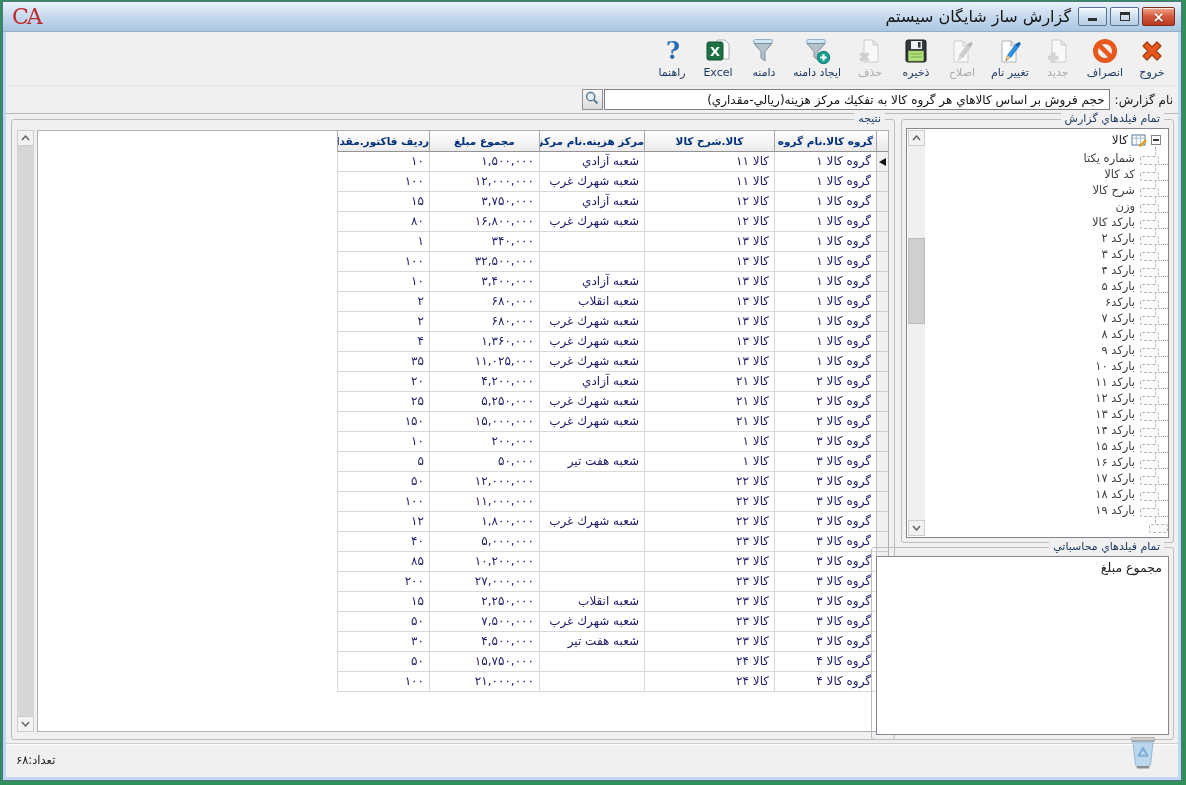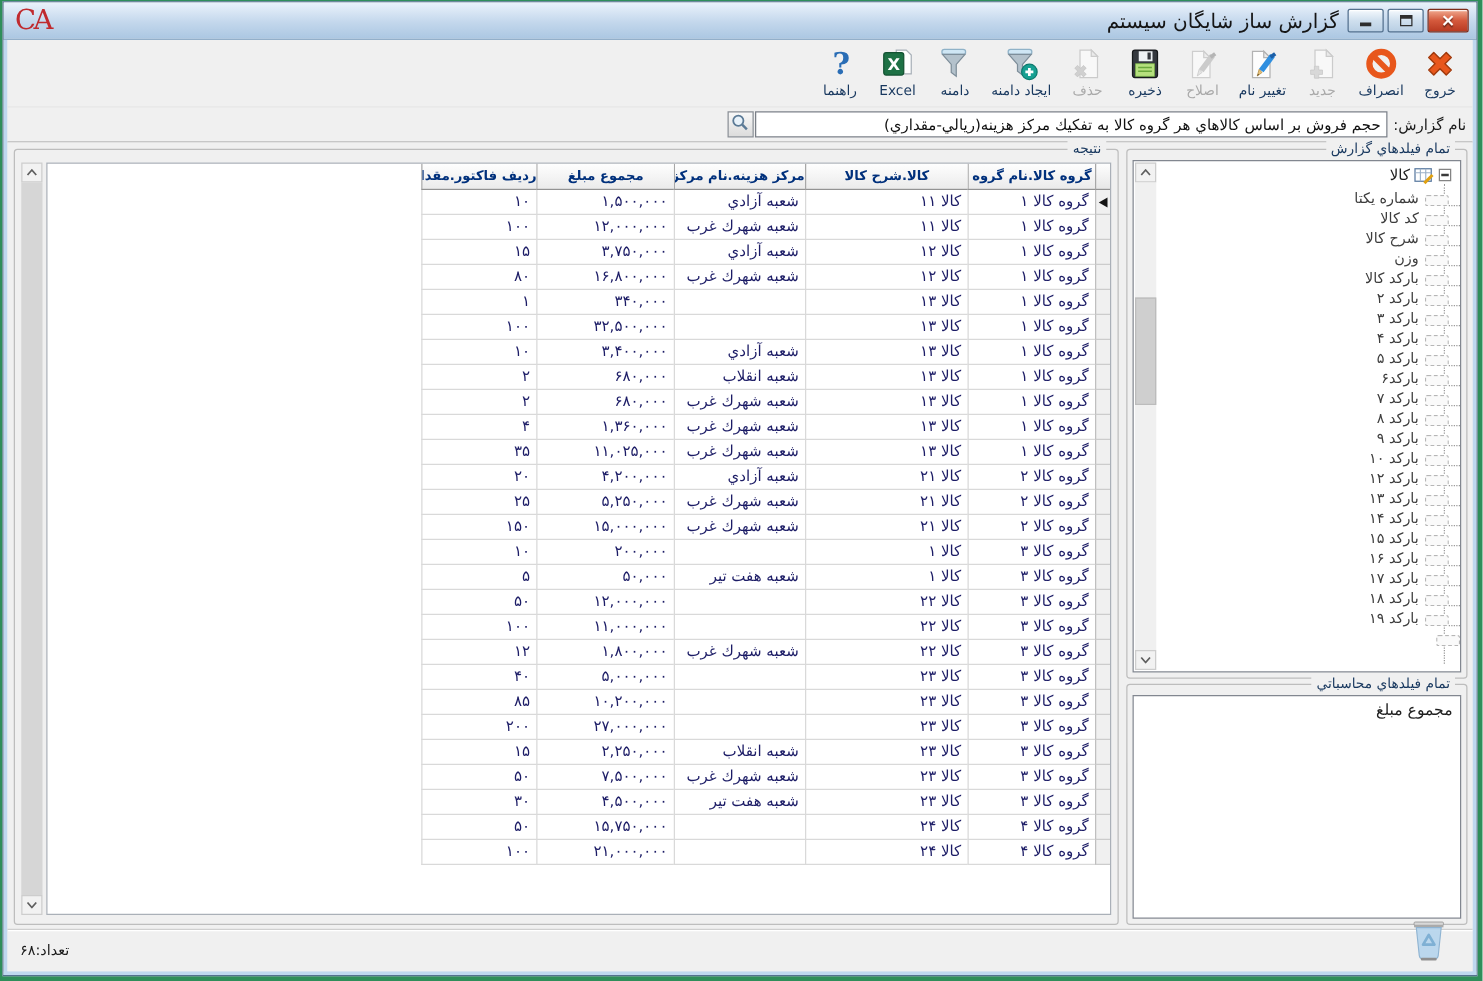--- a/index.html
+++ b/index.html
@@ -57,21 +57,21 @@
 
   
   .content { position:absolute; top:82px; left:0; right:0; bottom:34px; background:#f0f0f0; }
 
   .gbox { position:absolute; border:1px solid #bdbdbd; border-radius:3px; }
   .gbox-caption { position:absolute; top:-8px; right:9px; background:#f0f0f0;
                   padding:0 4px; font-size:11px; color:#17375e; line-height:14px; }
 
   .gbox-result { left:5px; top:5px; right:283px; bottom:3px; }
   .gbox-fields { right:4px; top:5px; width:273px; height:424px; }
-  .gbox-calc   { right:4px; top:433px; width:273px; bottom:3px; }
+  .gbox-calc   { right:4px; top:433px; width:303px; bottom:3px; }
 
   
   .vscroll { position:absolute; width:17px; }
   .vs-track { position:absolute; top:16px; bottom:16px; left:0; right:0; }
   .vs-btn { position:absolute; left:0; width:17px; height:16px; background:#f2f2f2;
             border:1px solid #cdcdcd; display:flex; align-items:center; justify-content:center; }
   .vs-btn.up { top:0; } .vs-btn.down { bottom:0; }
   .vs-thumb { position:absolute; left:0; width:17px; background:#cfcfcf; border:1px solid #bcbcbc; }
 
   .grid-scroll { left:5px; top:10px; bottom:7px; }
@@ -640,20 +640,25 @@
                   <span class="tlabel">باركد ۹</span>
                 </div>
                 <div class="titem">
                   <span class="tdash"></span>
                   <span class="tbox"></span>
                   <span class="tlabel">باركد ۱۰</span>
                 </div>
                 <div class="titem">
                   <span class="tdash"></span>
                   <span class="tbox"></span>
+                  <span class="tlabel">باركد ۱۱</span>
+                </div>
+                <div class="titem">
+                  <span class="tdash"></span>
+                  <span class="tbox"></span>
                   <span class="tlabel">باركد ۱۲</span>
                 </div>
                 <div class="titem">
                   <span class="tdash"></span>
                   <span class="tbox"></span>
                   <span class="tlabel">باركد ۱۳</span>
                 </div>
                 <div class="titem">
                   <span class="tdash"></span>
                   <span class="tbox"></span>

